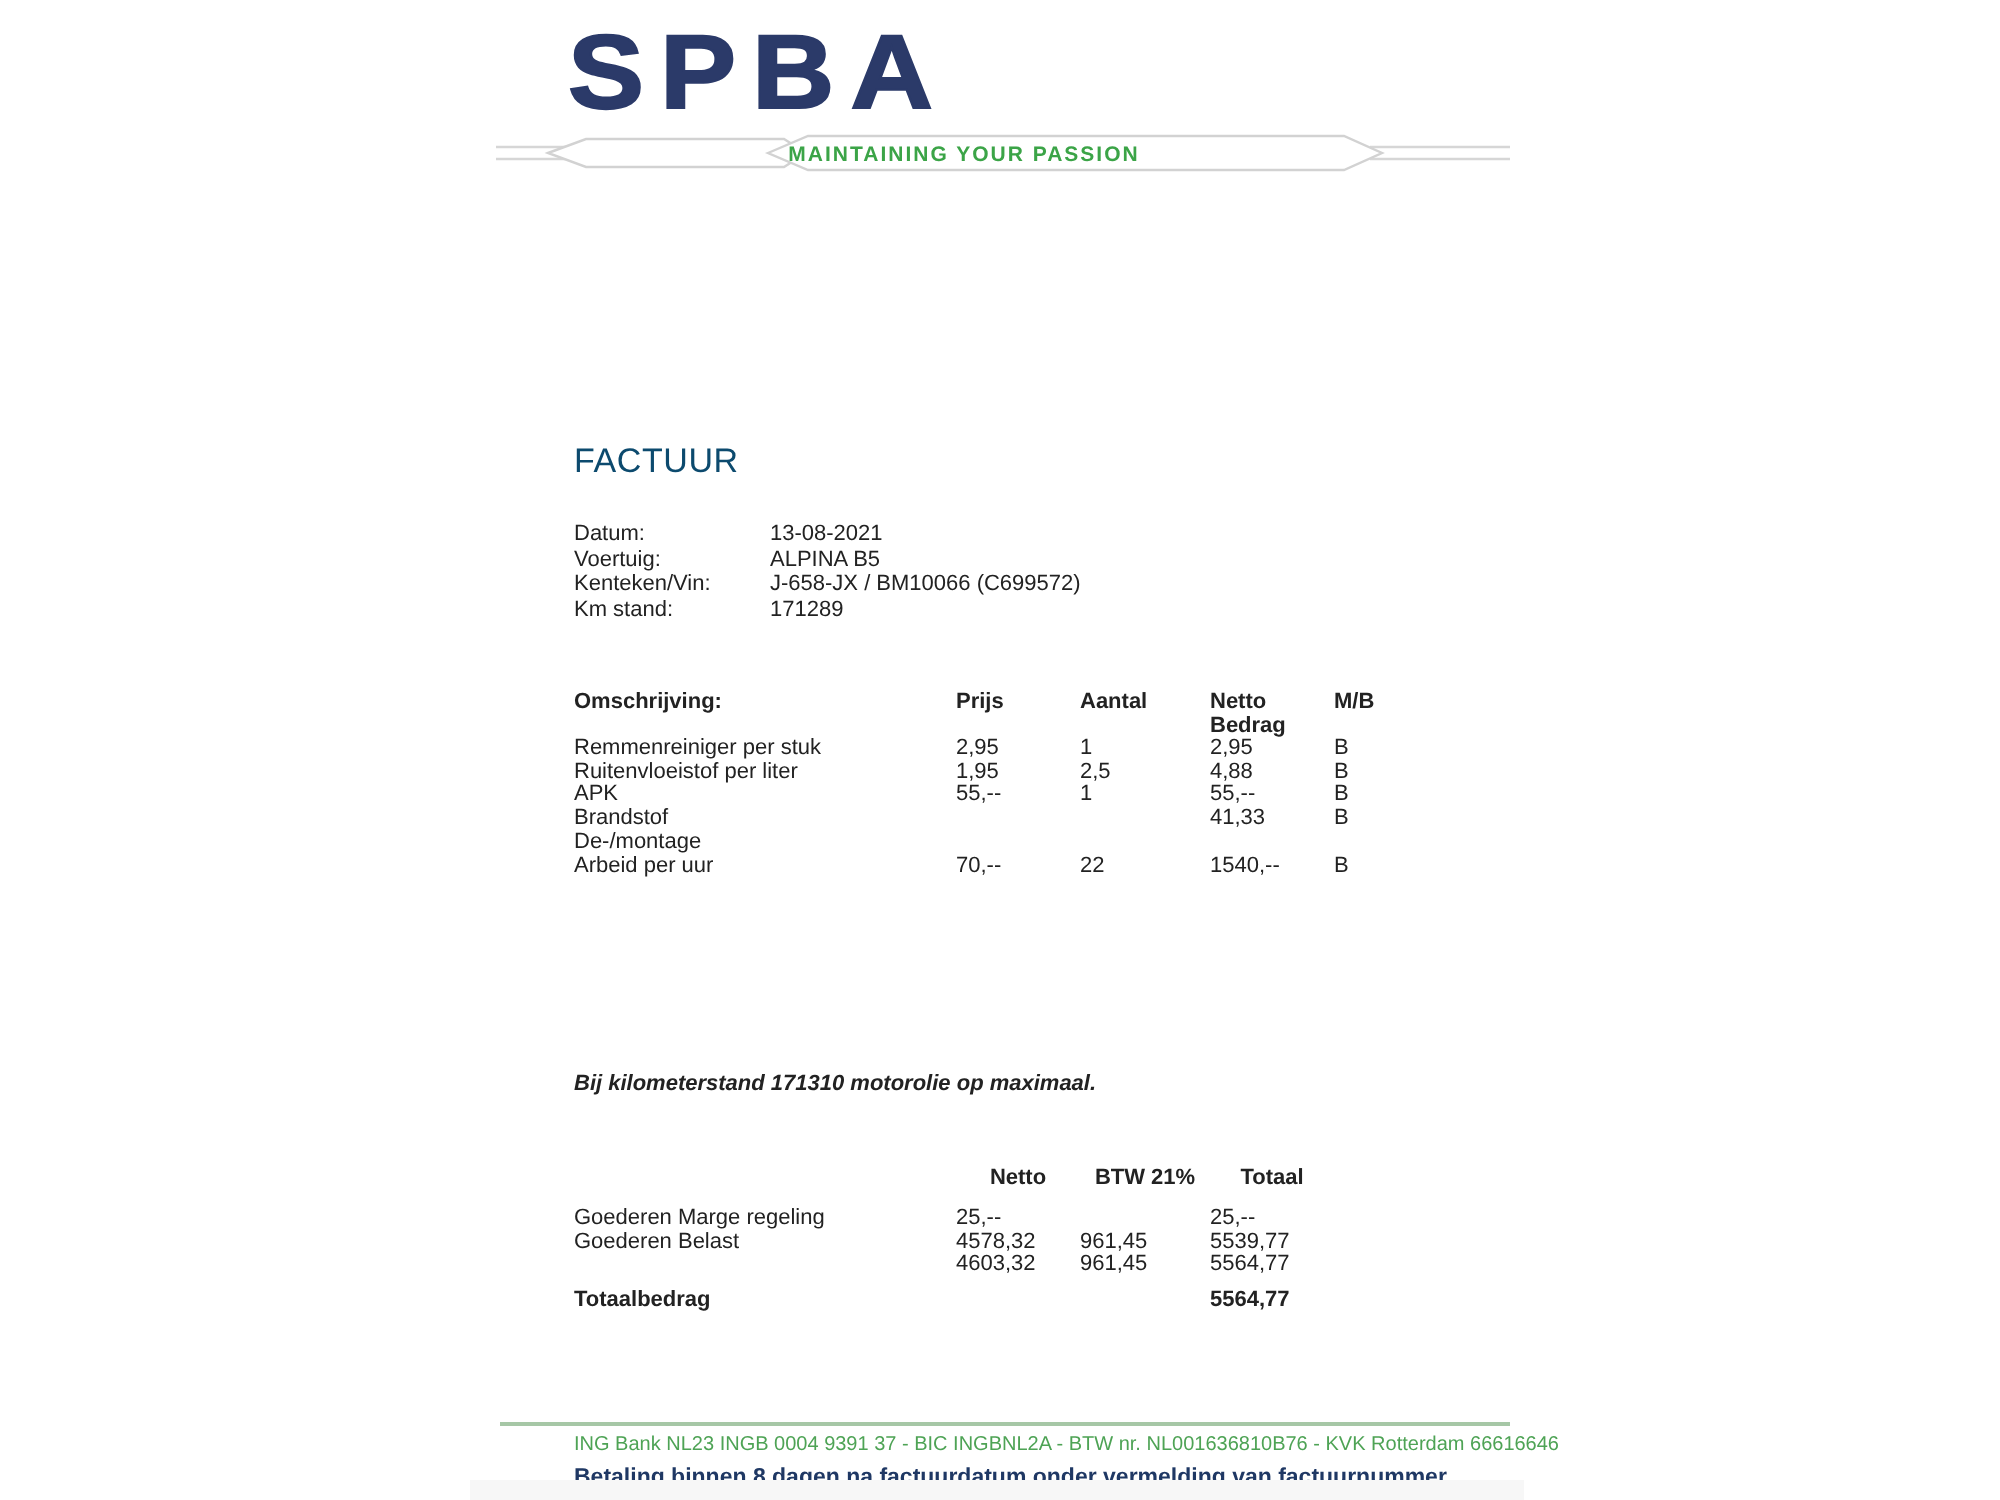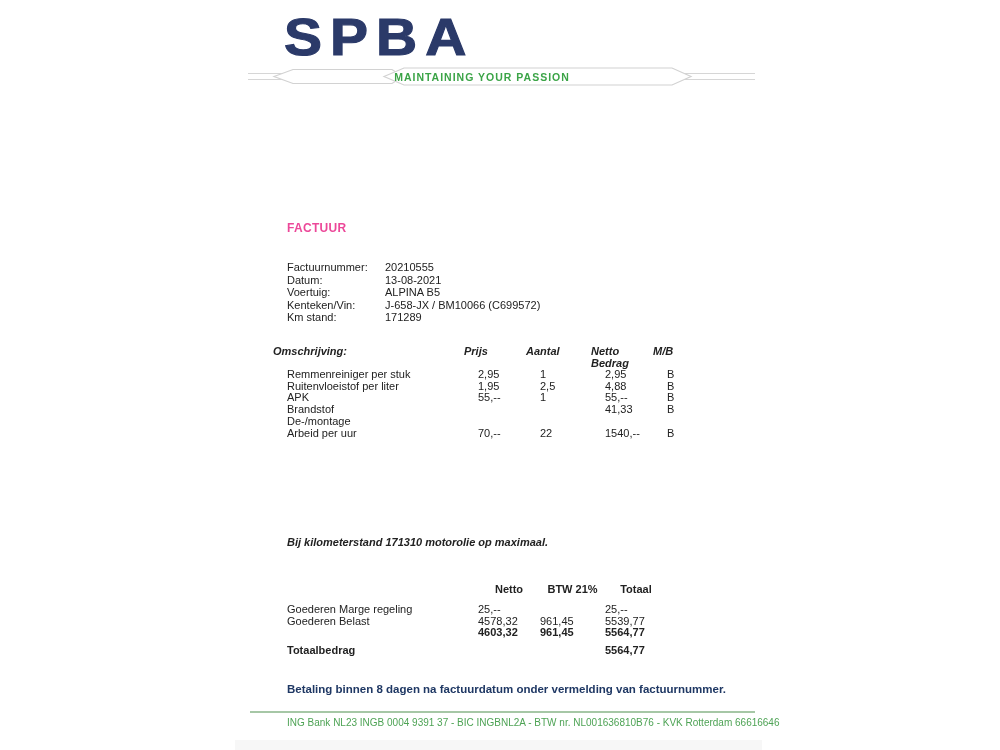--- a/index.html
+++ b/index.html
@@ -16,40 +16,40 @@
   }
   .banner { position:absolute; left:248px; top:65px; width:507px; height:24px; }
 
   
   .contact {
     position:absolute; left:656px; top:113px;
     font-size:10.5px; line-height:12.6px; color:#2e4a7c; white-space:pre;
   }
 
   
-  .title { position:absolute; left:287px; top:221px; font-size:12px; font-weight:bold; letter-spacing:0.3px; color:#ec4899; }
+  .title { position:absolute; left:287px; top:221px; font-size:17px; font-weight:normal; letter-spacing:0.3px; color:#0c4a6e; }
   .meta { position:absolute; left:287px; top:261px; font-size:11px; line-height:12.5px; }
   .meta-row { display:grid; grid-template-columns:98px auto; }
 
   
   .grid-row { display:grid; grid-template-columns:191px 62px 65px 62px auto; }
-  .items-header { position:absolute; left:273px; top:345px; font-size:11px; font-weight:bold; width:420px;font-style:italic; }
+  .items-header { position:absolute; left:287px; top:345px; font-size:11px; font-weight:bold; width:420px; }
   .items-rows { position:absolute; left:287px; top:369px; font-size:11px; line-height:11.7px; width:420px; }
 
   
   .note { position:absolute; left:287px; top:536px; font-size:11px; font-weight:bold; font-style:italic;text-align:right; }
 
   
   .totals-header { position:absolute; left:287px; top:583px; font-size:11px; font-weight:bold; width:420px;text-align:center; }
   .totals-rows { position:absolute; left:287px; top:604px; font-size:11px; line-height:11.7px; width:420px; }
-  .totals-rows .bold { font-weight:bold; }
+  .totals-rows .bold { font-weight:normal; }
   .grand { position:absolute; left:287px; top:644px; font-size:11px; font-weight:bold; width:420px; }
 
   
-  .payment { position:absolute; left:287px; top:683px; font-size:11.5px; font-weight:bold; color:#1f3864; }
+  .payment { position:absolute; left:287px; top:733px; font-size:11.5px; font-weight:bold; color:#1f3864; }
   .rule { position:absolute; left:250px; top:711px; width:505px; height:2px; background:#a6c7a6; }
   .bank { position:absolute; left:287px; top:717px; font-size:10px; color:#4ea355; }
   .bottom-bar { position:absolute; left:235px; top:740px; width:527px; height:10px; background:#f7f7f7; }
 </style>
 </head>
 <body>
 
 <div class="page">
 
   <div class="logo">SPBA</div>
@@ -59,24 +59,20 @@
     <path d="M437 8.5 H507 M437 14.5 H507" stroke="#d6d6d6" stroke-width="1.2" fill="none"></path>
     <polygon points="26,11.5 45,4.5 144,4.5 155,11.5 144,18.5 45,18.5" fill="#ffffff" stroke="#d2d2d2" stroke-width="1.2"></polygon>
     <polygon points="136,11.5 156,3 424,3 443,11.5 424,20 156,20" fill="#ffffff" stroke="#d2d2d2" stroke-width="1.2"></polygon>
     <text x="234" y="15.5" text-anchor="middle" font-size="10.5" font-weight="bold" letter-spacing="1" fill="#3ba447">MAINTAINING YOUR PASSION</text>
   </svg>
 
 
   <div class="title">FACTUUR</div>
 
   <div class="meta">
-    <div class="meta-row">
-      <span>Factuurnummer:</span>
-      <span>20210555</span>
-    </div>
     <div class="meta-row">
       <span>Datum:</span>
       <span>13-08-2021</span>
     </div>
     <div class="meta-row">
       <span>Voertuig:</span>
       <span>ALPINA B5</span>
     </div>
     <div class="meta-row">
       <span>Kenteken/Vin:</span>

